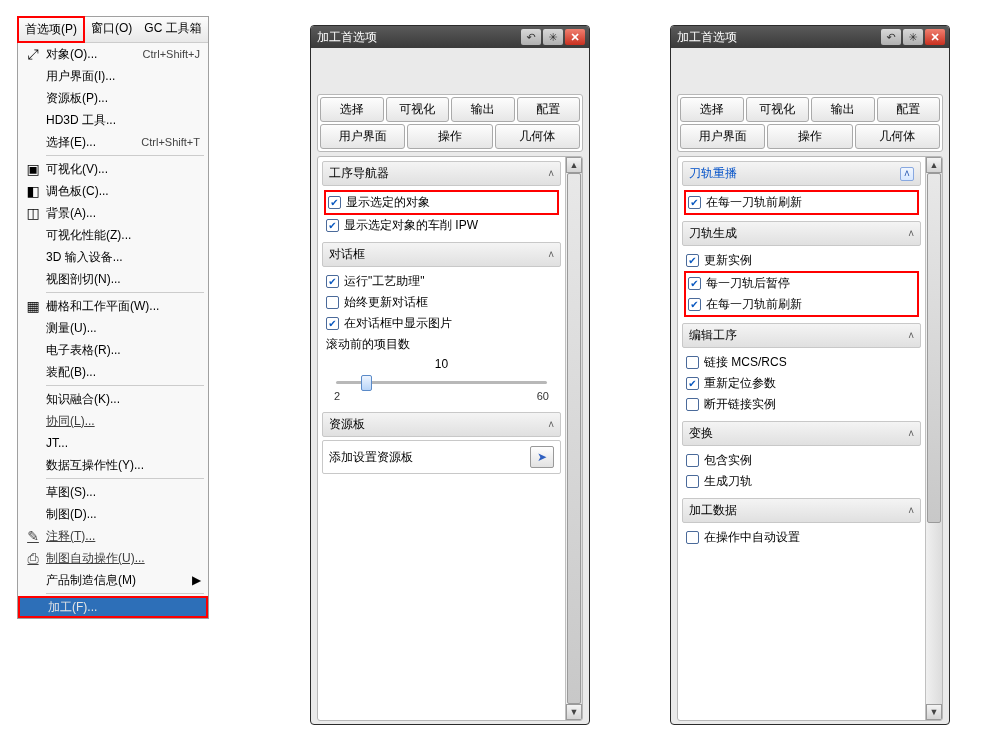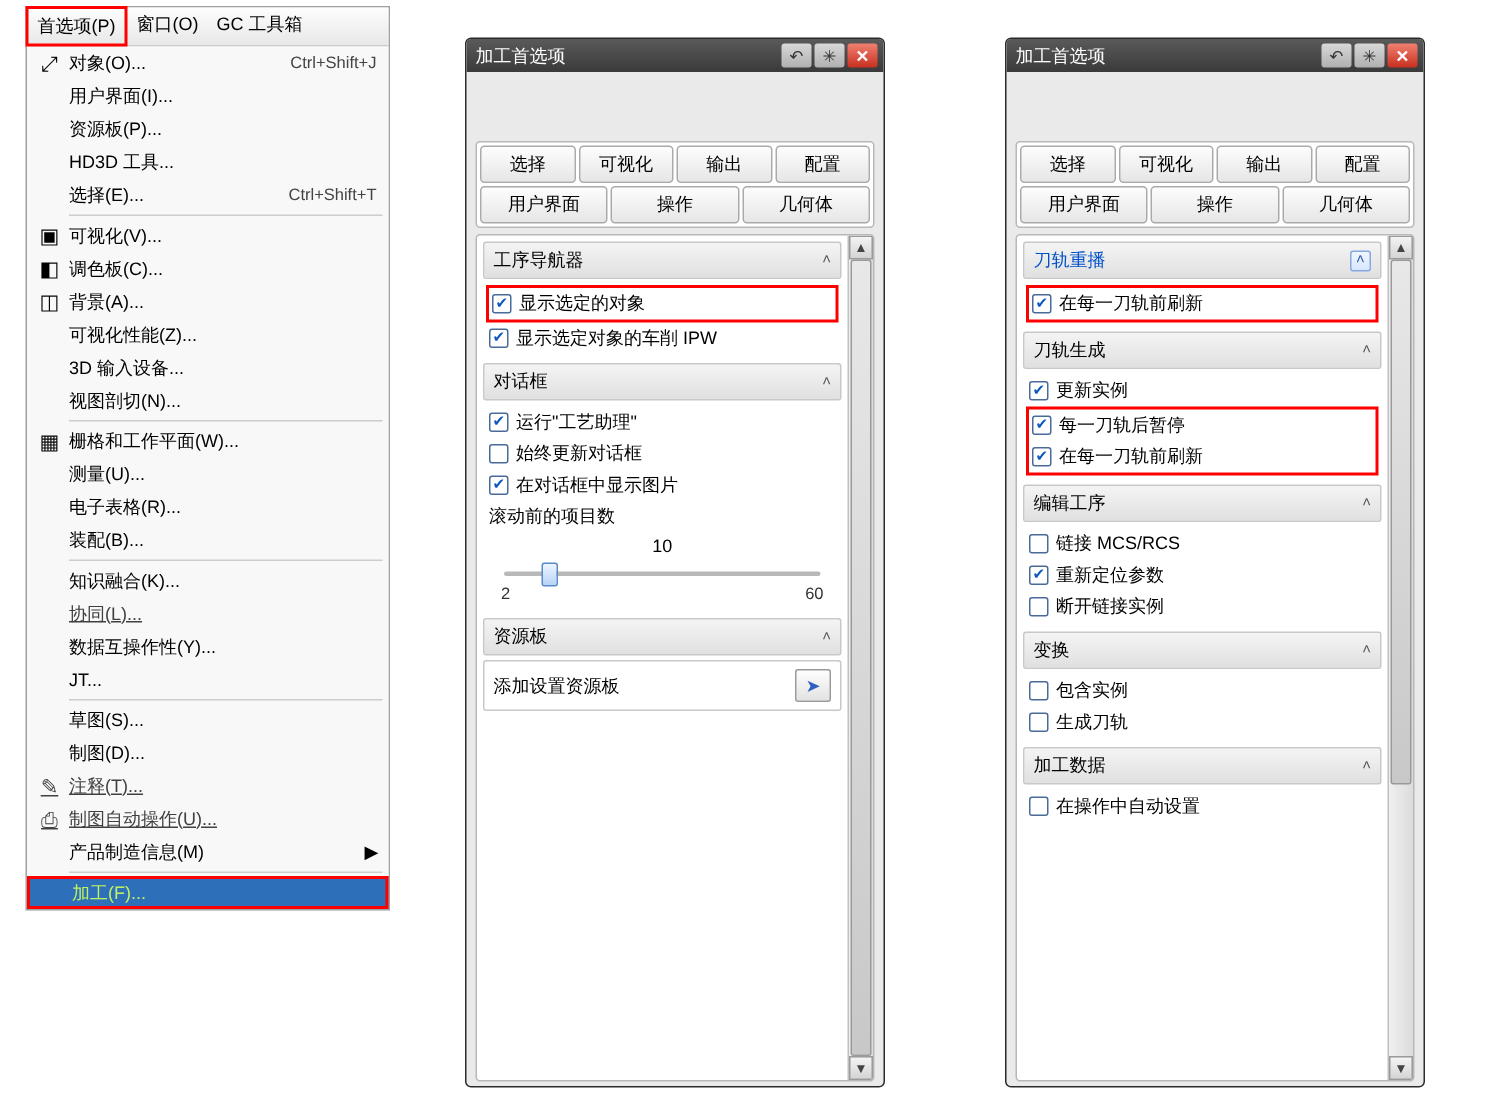--- a/index.html
+++ b/index.html
@@ -1,25 +1,25 @@
 <!DOCTYPE html>
 <html><head>
 <meta charset="utf-8">
 <style>
 * { box-sizing: border-box; margin: 0; padding: 0; }
 body { font-family: "Microsoft YaHei", SimSun, Arial, sans-serif; font-size: 12px; background: #fff; width: 990px; height: 736px; position: relative; }
 .red-box { border: 2px solid #ff0000; }
 
 
-.menu-panel { position: absolute; left: 17px; top: 4px; width: 243px; border: 1px solid #a0a0a0; background: #f5f5f5; }
+.menu-panel { position: absolute; left: 17px; top: 16px; width: 192px; border: 1px solid #a0a0a0; background: #f5f5f5; }
 .menubar { display: flex; background: linear-gradient(#fdfdfd,#e8e8e8); border-bottom: 1px solid #ccc; }
 .menubar-item { padding: 3px 6px; cursor: default; }
 .menu-body { background: #f8f8f8; }
 .menu-item { display: flex; align-items: center; height: 22px; padding: 0 4px; cursor: default; }
-.menu-item.selected { background: #2d6fb8; color: #bef264; }
+.menu-item.selected { background: #2d6fb8; color: #e5e5e5; }
 .menu-item.disabled { color: #404040; text-decoration: underline; }
 .menu-icon { width: 22px; display: inline-flex; justify-content: center; font-size: 14px; }
 .menu-label { flex: 1; padding-left: 2px; white-space: nowrap; }
 .menu-shortcut { font-size: 11px; color: #444; padding-right: 4px;}
 .menu-arrow { width: 12px; text-align: right; padding-right:4px;}
 .menu-sep { height: 1px; background: #ccc; margin: 2px 4px 2px 28px; }
 
 
 .dialog { position: absolute; width: 280px; border: 1px solid #2b2b2b; border-radius: 4px; overflow: hidden; background: #eaeaea; }
 .dlg1 { left: 310px; top: 25px; height: 700px; }
@@ -139,25 +139,25 @@
       <div class="menu-item">
         <span class="menu-icon"></span>
         <span class="menu-label">知识融合(K)...</span>
       </div>
       <div class="menu-item disabled">
         <span class="menu-icon"></span>
         <span class="menu-label">协同(L)...</span>
       </div>
       <div class="menu-item">
         <span class="menu-icon"></span>
+        <span class="menu-label">JT...</span>
+      </div>
+      <div class="menu-item">
+        <span class="menu-icon"></span>
         <span class="menu-label">数据互操作性(Y)...</span>
-      </div>
-      <div class="menu-item">
-        <span class="menu-icon"></span>
-        <span class="menu-label">JT...</span>
       </div>
       <div class="menu-sep"></div>
       <div class="menu-item">
         <span class="menu-icon"></span>
         <span class="menu-label">草图(S)...</span>
       </div>
       <div class="menu-item">
         <span class="menu-icon"></span>
         <span class="menu-label">制图(D)...</span>
       </div>

